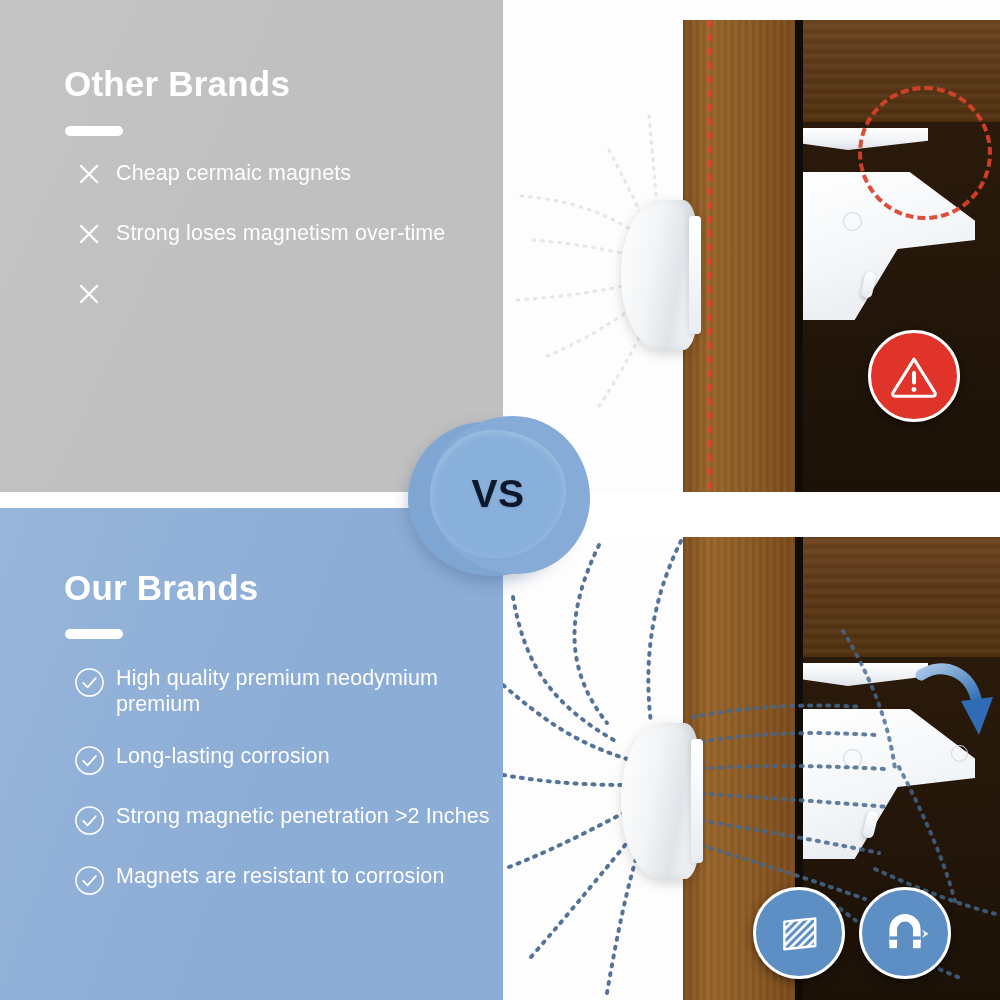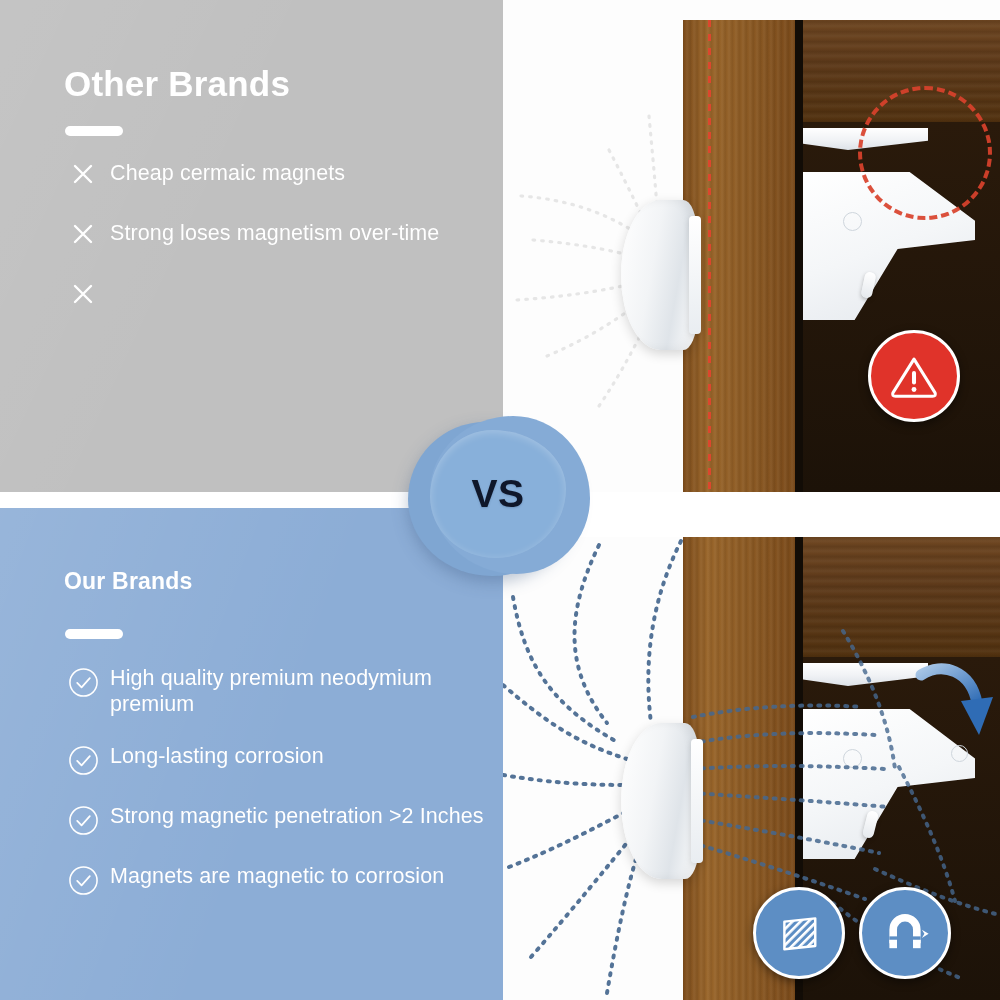--- a/index.html
+++ b/index.html
@@ -31,30 +31,30 @@
     background:linear-gradient(110deg,rgba(255,255,255,.10) 0%,rgba(255,255,255,0) 55%);
     pointer-events:none;
   }
 
   
   .heading{
     position:absolute;color:#ffffff;font-weight:bold;
     letter-spacing:.2px;white-space:nowrap;
   }
   .heading-other{left:64px;top:64px;font-size:35px;}
-  .heading-ours{left:64px;top:568px;font-size:23px;}
+  .heading-ours{left:64px;top:568px;font-size:35px;}
   .rule{
     position:absolute;background:#ffffff;border-radius:5px;
     width:58px;height:10px;
   }
   .rule-other{left:65px;top:126px;}
   .rule-ours{left:65px;top:629px;}
 
   
-  .flist{position:absolute;left:56px;width:430px;}
+  .flist{position:absolute;left:62px;width:430px;}
   .flist-other{top:160px;}
   .flist-ours{top:665px;}
   .frow{
     position:relative;display:flex;align-items:flex-start;
     margin-bottom:26px;min-height:34px;
   }
   .frow .mark{
     flex:0 0 54px;display:flex;align-items:flex-start;justify-content:center;
     padding-top:2px;
   }
@@ -280,21 +280,21 @@
 
     <div class="frow">
       <span class="mark">
         <span class="chk-icon">
           <svg viewBox="0 0 32 32" width="31" height="31">
             <circle cx="16" cy="16" r="14" fill="none" stroke="#ffffff" stroke-width="1.6"></circle>
             <path d="M9.5 16.5 L14 21 L22.5 11.5" fill="none" stroke="#ffffff" stroke-width="1.8" stroke-linecap="round" stroke-linejoin="round"></path>
           </svg>
         </span>
       </span>
-      <span class="ftext">Magnets are magnetic to corrosion</span>
+      <span class="ftext">Magnets are resistant to corrosion</span>
     </div>
 
   </div>
 
   <div class="photo photo-top">
     <div class="white-bg"></div>
 
     <svg width="497" height="492" style="position:absolute;left:0;top:0;">
       <g stroke="#e6e6e6" stroke-width="3.2" fill="none" stroke-dasharray="1.6 7" stroke-linecap="round">
         <path d="M18 196 C70 200 110 215 148 243"></path>

